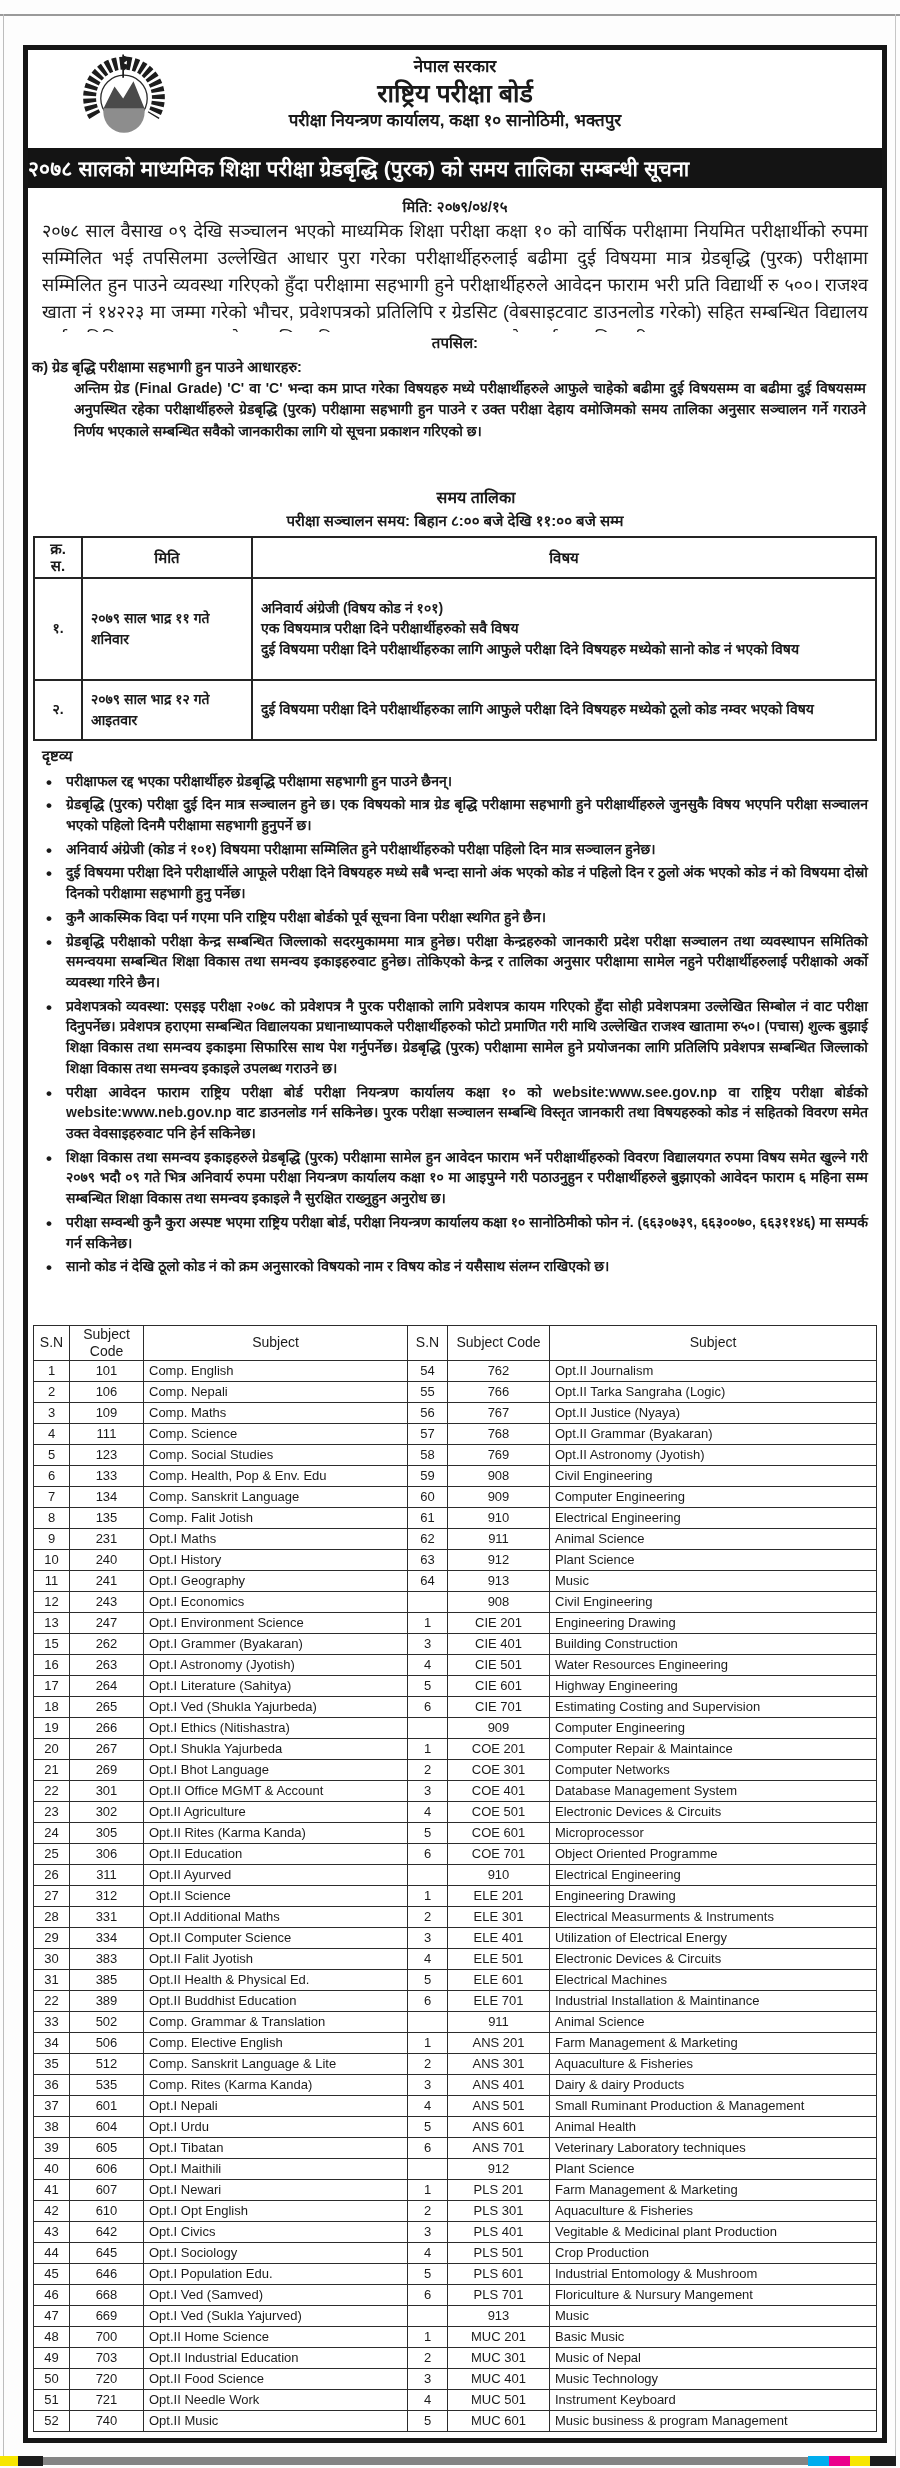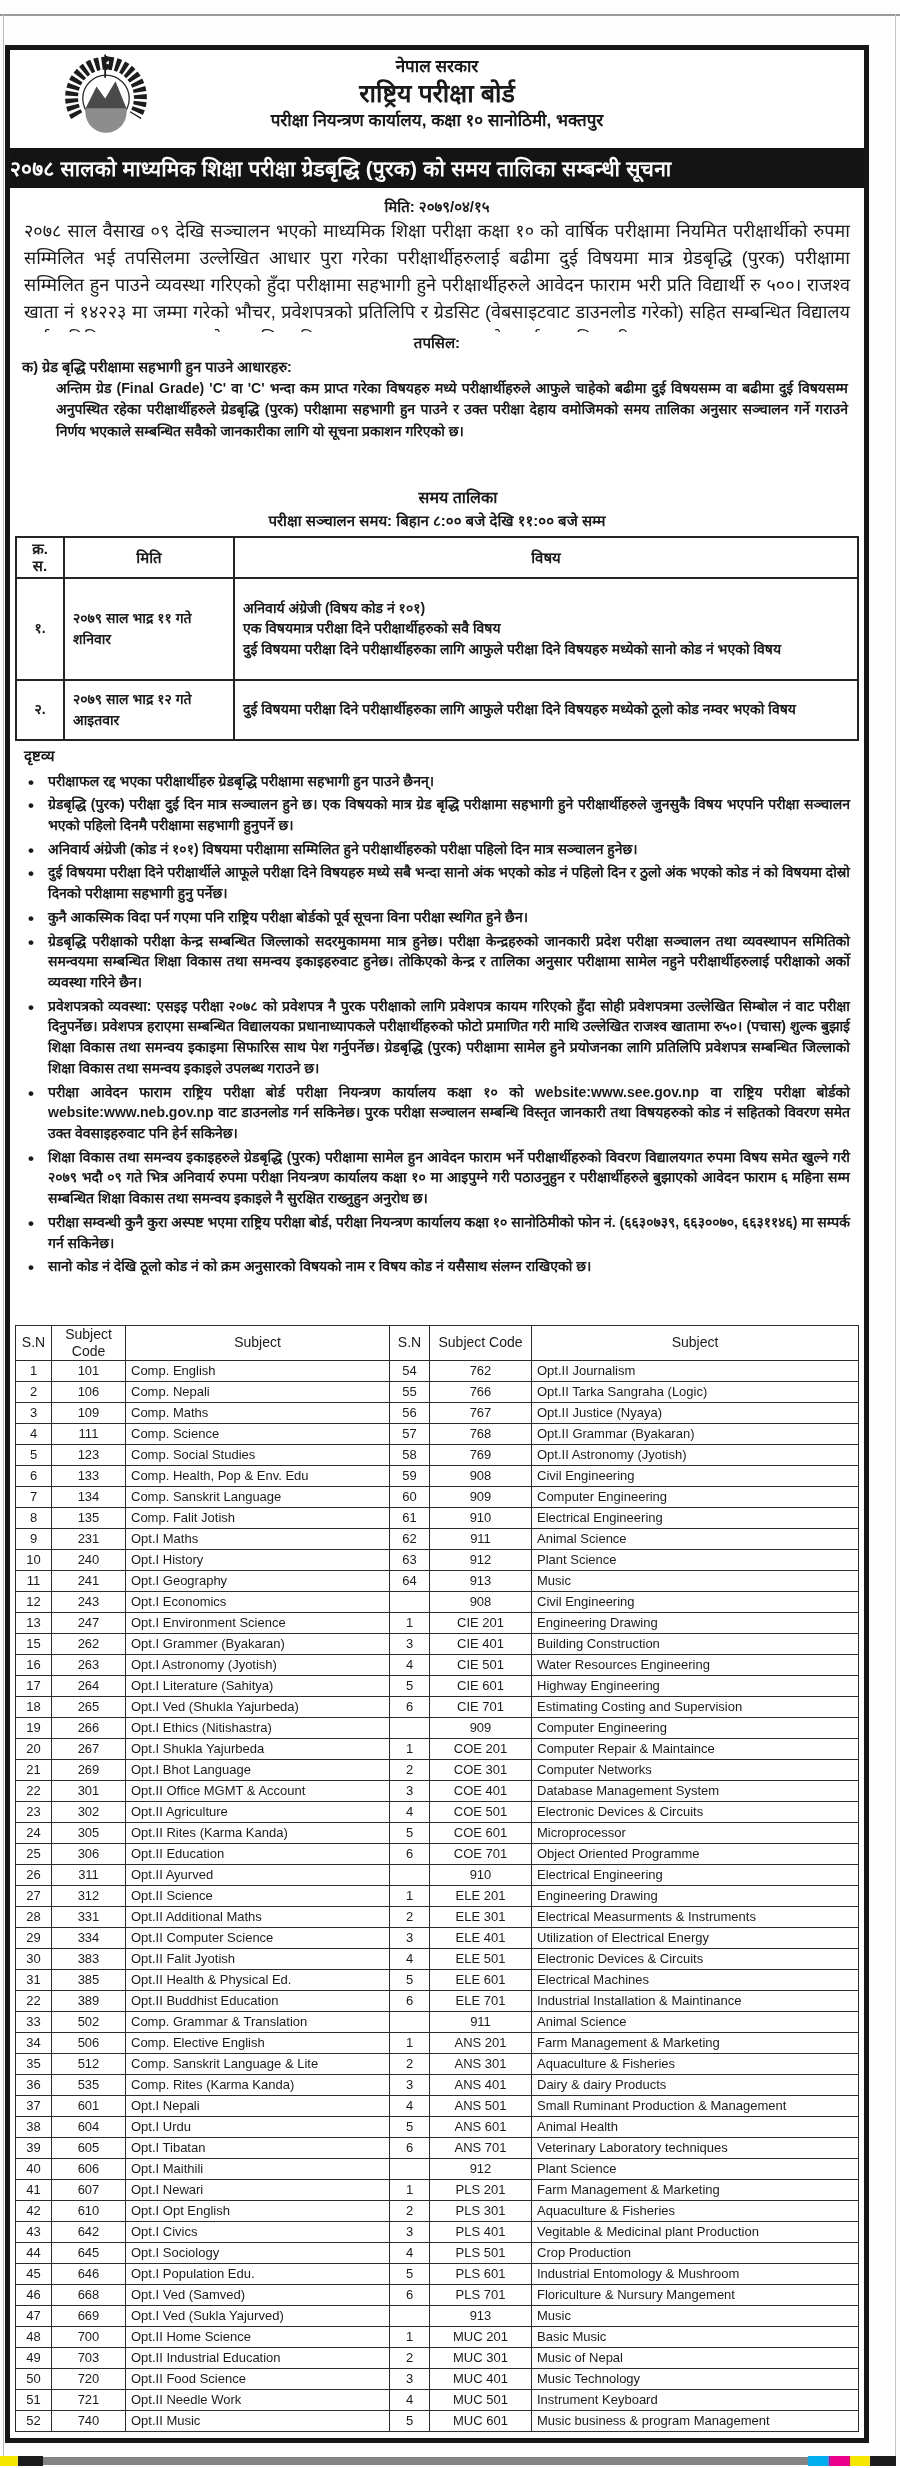--- a/index.html
+++ b/index.html
@@ -5,37 +5,37 @@
   html,body{margin:0;padding:0;}
   body{
     width:900px;height:2468px;position:relative;overflow:hidden;
     background:#fdfdfd;color:#1a1a1a;
     font-family:"Liberation Sans","DejaVu Sans",sans-serif;
   }
   .top-rule{position:absolute;top:14px;left:0;width:900px;height:2px;background:#9a9a9a;}
   .left-rule{position:absolute;top:14px;left:3px;width:1px;height:2444px;background:#bdbdbd;}
   .right-rule{position:absolute;top:14px;left:895px;width:1px;height:2444px;background:#c6c6c6;}
 
-  .box{position:absolute;top:45px;left:5px;width:864px;height:2398px;box-sizing:border-box;
+  .box{position:absolute;top:45px;left:23px;width:864px;height:2398px;box-sizing:border-box;
        border:5px solid #161616;background:#fff;overflow:hidden;}
 
   .header{position:relative;text-align:center;padding-top:6px;height:92px;}
   .emblem{position:absolute;left:52px;top:2px;width:88px;height:86px;}
   .gov{font-size:17px;font-weight:700;line-height:1.25;}
   .board{font-size:25px;font-weight:700;line-height:1.25;margin-top:1px;}
   .office{font-size:17px;font-weight:700;line-height:1.3;margin-top:0;}
 
   .titlebar{background:#141414;color:#fff;height:40px;display:flex;align-items:center;
             font-size:21px;font-weight:700;letter-spacing:.2px;}
 
   .date{height:22px;margin-top:8px;text-align:center;font-weight:700;font-size:15px;}
   .intro{height:114px;overflow:hidden;padding:0 14px;font-size:18px;font-weight:400;
          line-height:1.5;text-align:justify;}
   .tapasil{height:24px;text-align:center;font-weight:700;font-size:15px;}
-  .clause-head{height:22px;padding:0 12px;font-size:14.5px;font-weight:700;}
+  .clause-head{height:22px;padding:0 4px;font-size:14.5px;font-weight:700;}
   .clause-body{height:108px;overflow:hidden;padding:0 16px 0 46px;font-size:14px;
                font-weight:600;line-height:1.52;text-align:justify;}
   .sched-title{height:24px;text-align:center;font-weight:700;font-size:16px;padding-left:42px;}
   .sched-sub{height:26px;text-align:center;font-weight:700;font-size:15px;}
 
   table.exam{width:844px;margin:0 auto;border-collapse:collapse;table-layout:fixed;font-size:14px;}
   table.exam th,table.exam td{border:2px solid #242424;padding:2px 8px;overflow:hidden;}
   table.exam thead th{height:34px;text-align:center;font-weight:700;font-size:15px;white-space:pre-line;line-height:1.15;}
   table.exam tbody tr:nth-child(1) td{height:96px;}
   table.exam tbody tr:nth-child(2) td{height:54px;}

